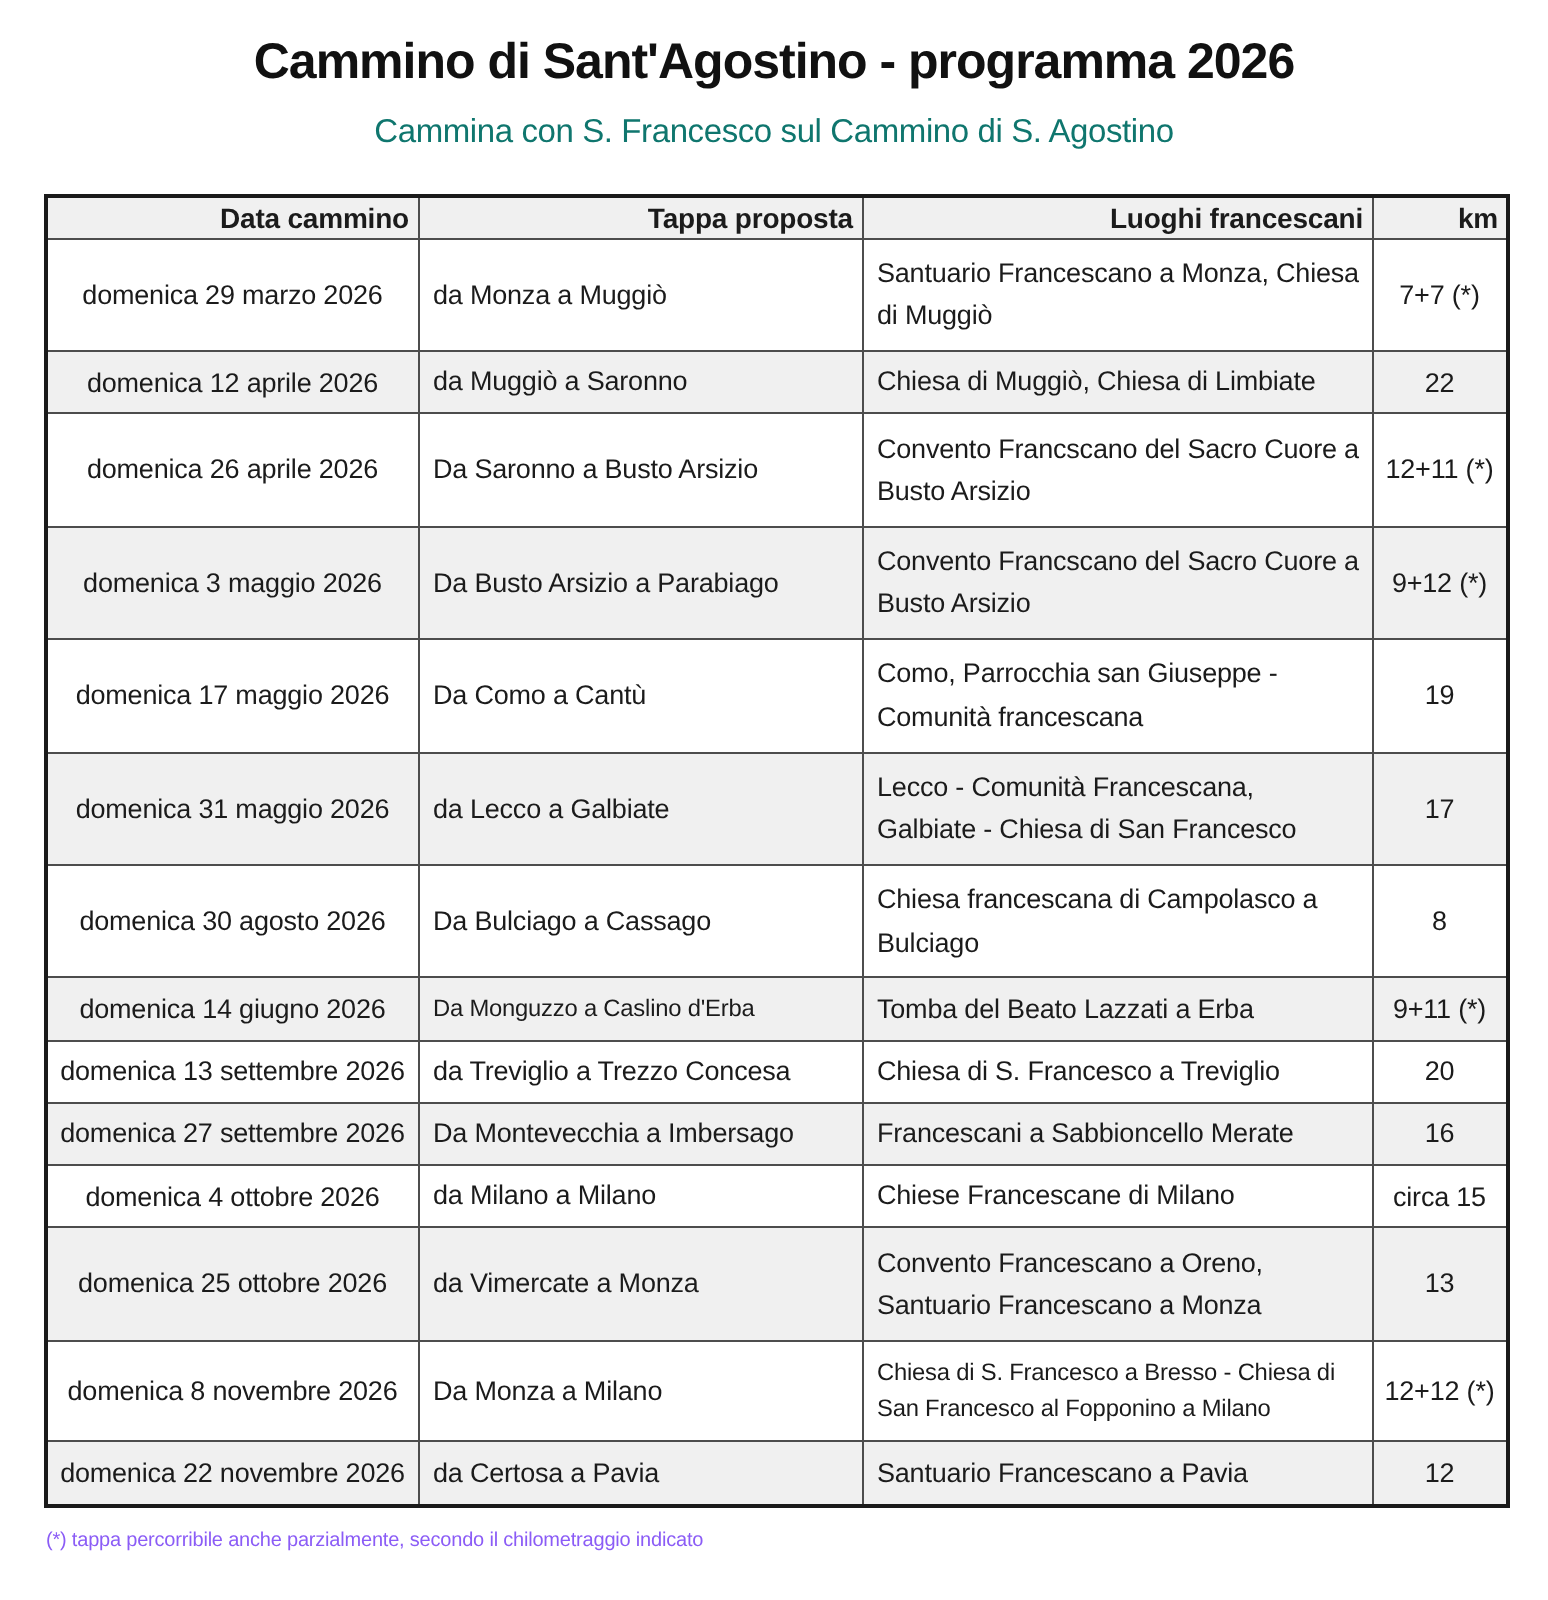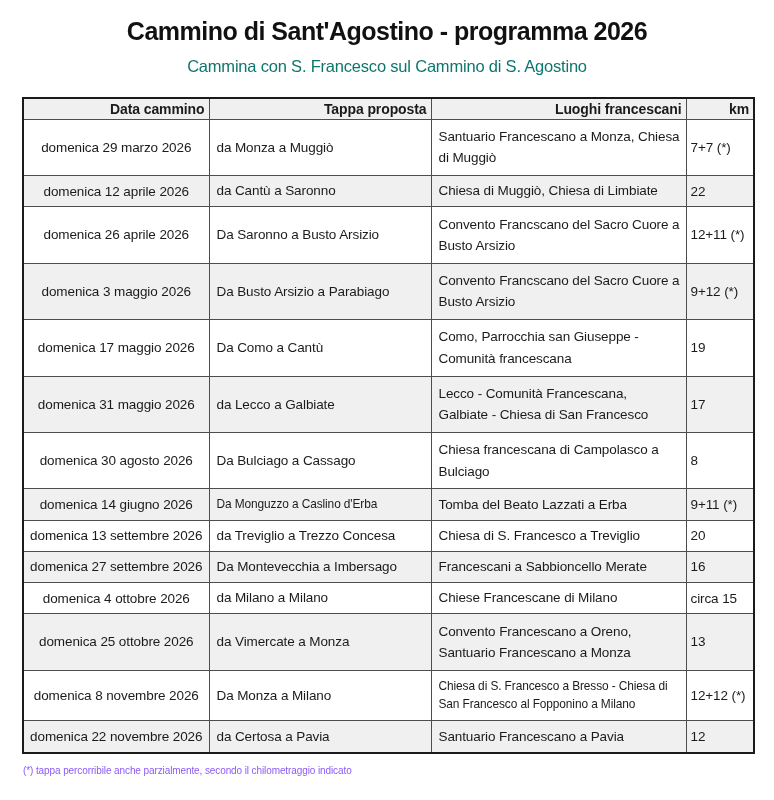--- a/index.html
+++ b/index.html
@@ -60,21 +60,21 @@
     color: var(--text);
   }
   th {
     background: var(--header-bg);
     font-weight: bold;
     font-size: 14px;
     text-align: right;
   }
   td.c0 { text-align: center; }
   td.c1, td.c2 { text-align: left; padding-left: 7px; padding-right: 6px; line-height: 1.58; }
-  td.c3 { text-align: left; white-space: nowrap; }
+  td.c3 { text-align: center; white-space: nowrap; }
   tr.alt td { background: var(--row-alt); }
   td.shrink { font-size: 11.9px; }
   .footnote {
     margin: 11px 0 0 23px;
     font-size: 10px;
     letter-spacing: -0.1px;
     color: #8b5cf6;
   }
 </style>
 </head>
@@ -101,21 +101,21 @@
     </thead>
     <tbody id="table-body">
         <tr>
           <td class="c0">domenica 29 marzo 2026</td>
           <td class="c1">da Monza a Muggiò</td>
           <td class="c2">Santuario Francescano a Monza, Chiesa di Muggiò</td>
           <td class="c3">7+7 (*)</td>
         </tr>
         <tr class="alt">
           <td class="c0">domenica 12 aprile 2026</td>
-          <td class="c1">da Cantù a Saronno</td>
+          <td class="c1">da Muggiò a Saronno</td>
           <td class="c2">Chiesa di Muggiò, Chiesa di Limbiate</td>
           <td class="c3">22</td>
         </tr>
         <tr>
           <td class="c0">domenica 26 aprile 2026</td>
           <td class="c1">Da Saronno a Busto Arsizio</td>
           <td class="c2">Convento Francscano del Sacro Cuore a Busto Arsizio</td>
           <td class="c3">12+11 (*)</td>
         </tr>
         <tr class="alt">

